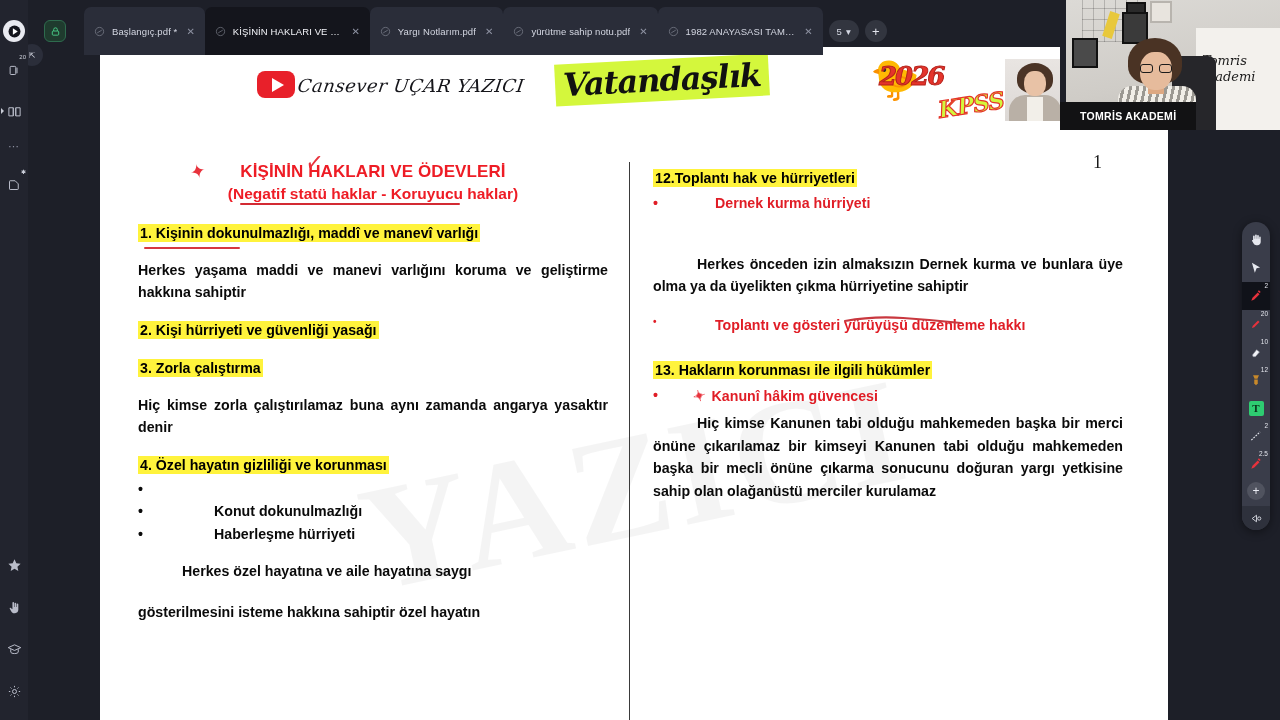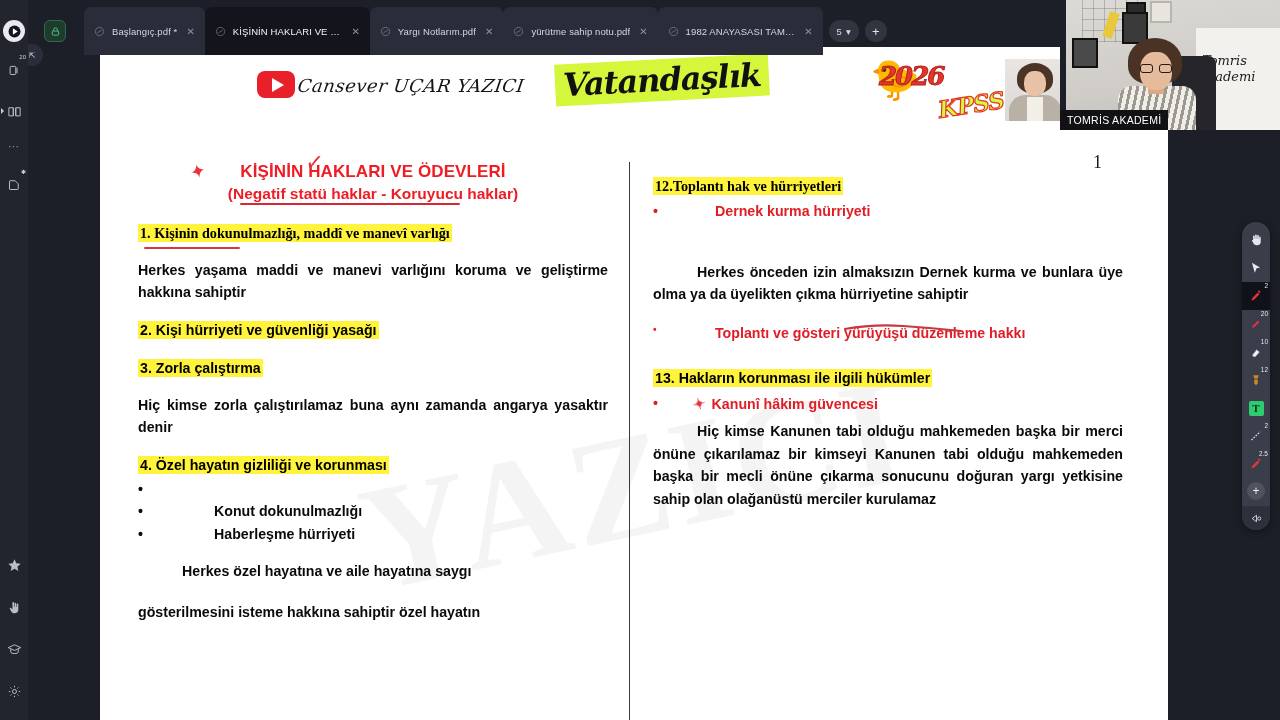--- a/index.html
+++ b/index.html
@@ -210,21 +210,21 @@
     transform: rotate(9deg) scaleX(.8);
     font-family: "DejaVu Sans", sans-serif;
   }
 
   .hl { background: #fff33c; }
   .hdg {
     font-weight: bold; font-size: 14.2px; color: #000;
     display: inline; line-height: 1.45; padding: 1px 2px;
   }
   .hdg-row { margin: 14px 0 0 0; line-height: 1.5; }
-  .hdg-row.first { margin-top: 12px; font-family: Liberation Serif, serif; }
+  .hdg-row.first { margin-top: 4px; }
   .underline-red {
     position: relative; display: inline-block;
   }
   .underline-red::after {
     content: ""; position: absolute; left: 6px; width: 96px; bottom: -4px;
     height: 2.5px; background: #d7373f; border-radius: 2px;
   }
   .para {
     font-weight: bold; font-size: 14.2px; color: #0a0a0a;
     line-height: 1.58; margin-top: 14px; text-align: justify;
@@ -312,24 +312,24 @@
   .cam-person { position: absolute; left: 58px; top: 38px; width: 78px; height: 92px; }
   .cp-hair { position:absolute; left:10px; top:0; width:54px; height:46px; background:#4a3324; border-radius:50% 50% 38% 38%; }
   .cp-face { position:absolute; left:22px; top:14px; width:32px; height:38px; background:#e6bb9c; border-radius:44%; }
   .cp-glass { position:absolute; left:22px; top:26px; width:32px; height:9px; }
   .cp-glass i { position:absolute; top:0; width:13px; height:9px; border:1.4px solid #1b1b1b; border-radius:3px; }
   .cp-glass i:first-child{ left:0; } .cp-glass i:last-child{ right:0; }
   .cp-body { position:absolute; left:0; top:48px; width:78px; height:44px; background:
       repeating-linear-gradient(102deg,#f1eee8 0 4px,#9b9892 4px 7px); border-radius:14px 14px 0 0; }
   .cp-neck { position:absolute; left:30px; top:46px; width:16px; height:10px; background:#dda882; }
   .cam-label {
-    position: absolute; left: 0; bottom: 0; height: 20px;
-    padding: 0 7px; background: #121214;
+    position: absolute; left: 0; bottom: 0; height: 28px;
+    padding: 0 20px; background: #121214;
     display: flex; align-items: center;
-    color: #fff; font-size: 10.5px; font-weight: normal; letter-spacing: .3px;
+    color: #fff; font-size: 10.5px; font-weight: bold; letter-spacing: .3px;
   }
   .cam-strip-top { position:absolute; left:0; top:0; width:6px; height:130px; background:#1d1f28; }
 </style>
 </head>
 <body>
 
 <div id="app">
 
   <div id="left-rail">
     <div class="rail-logo">

